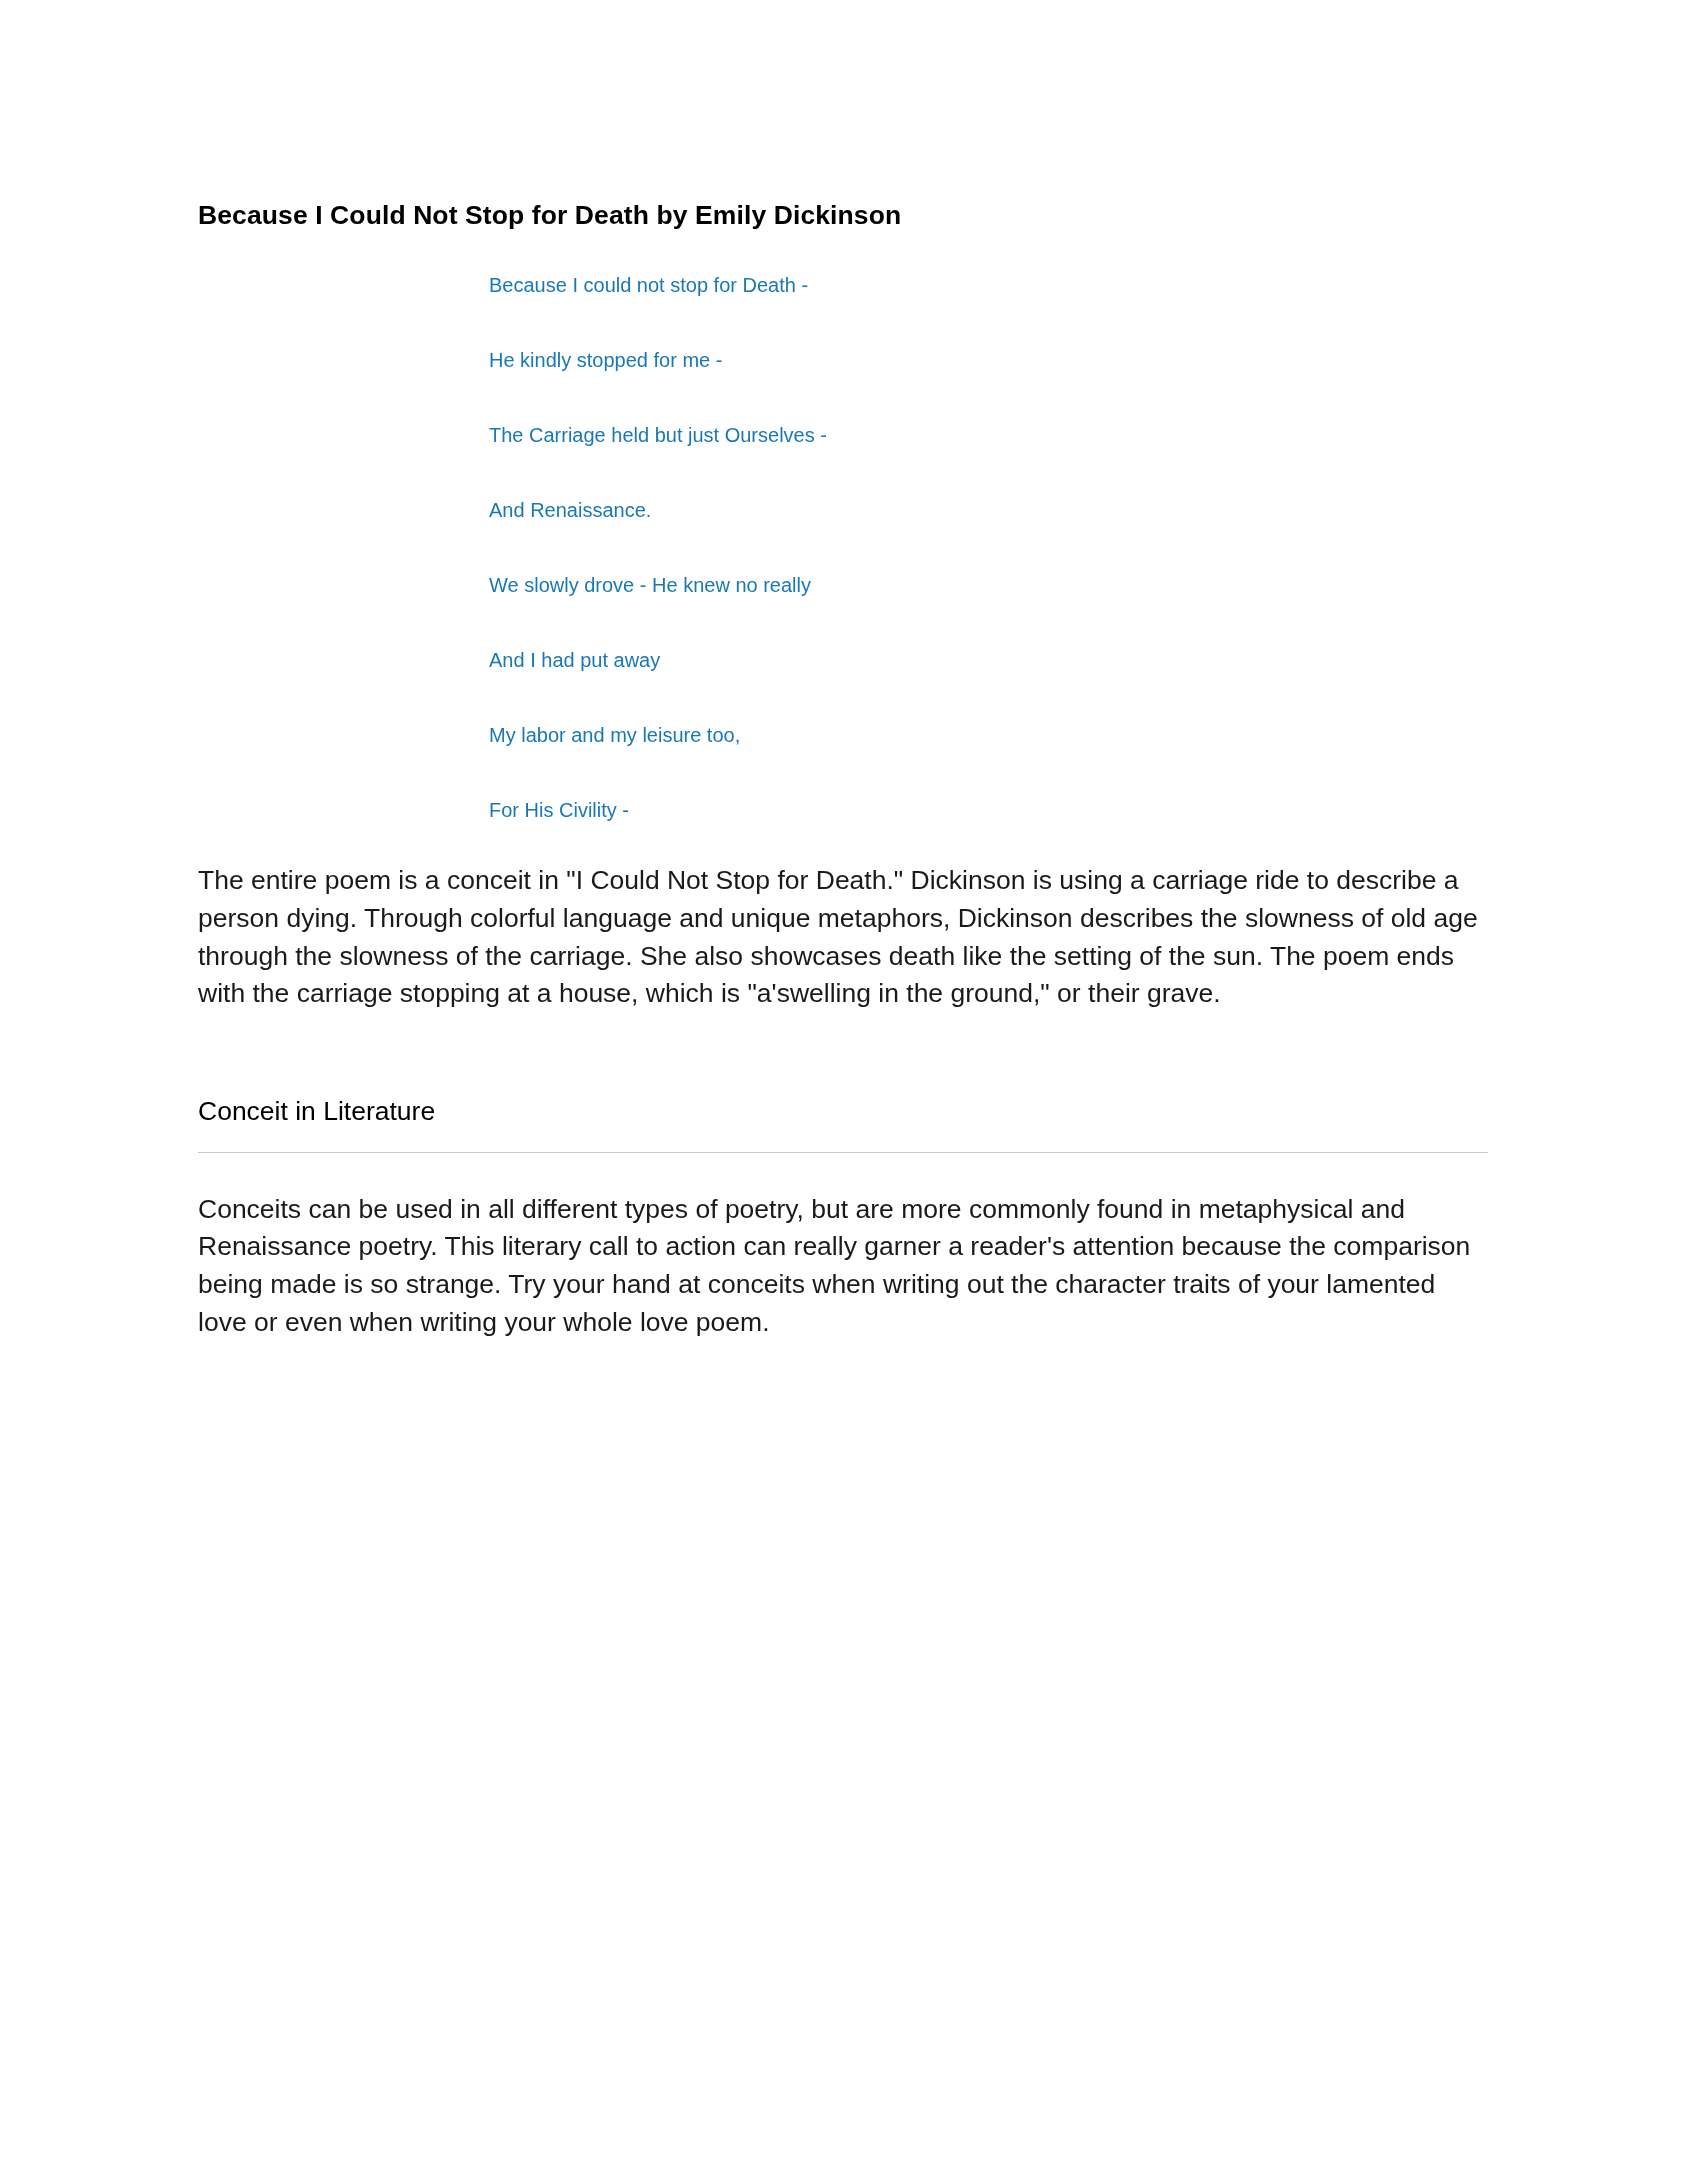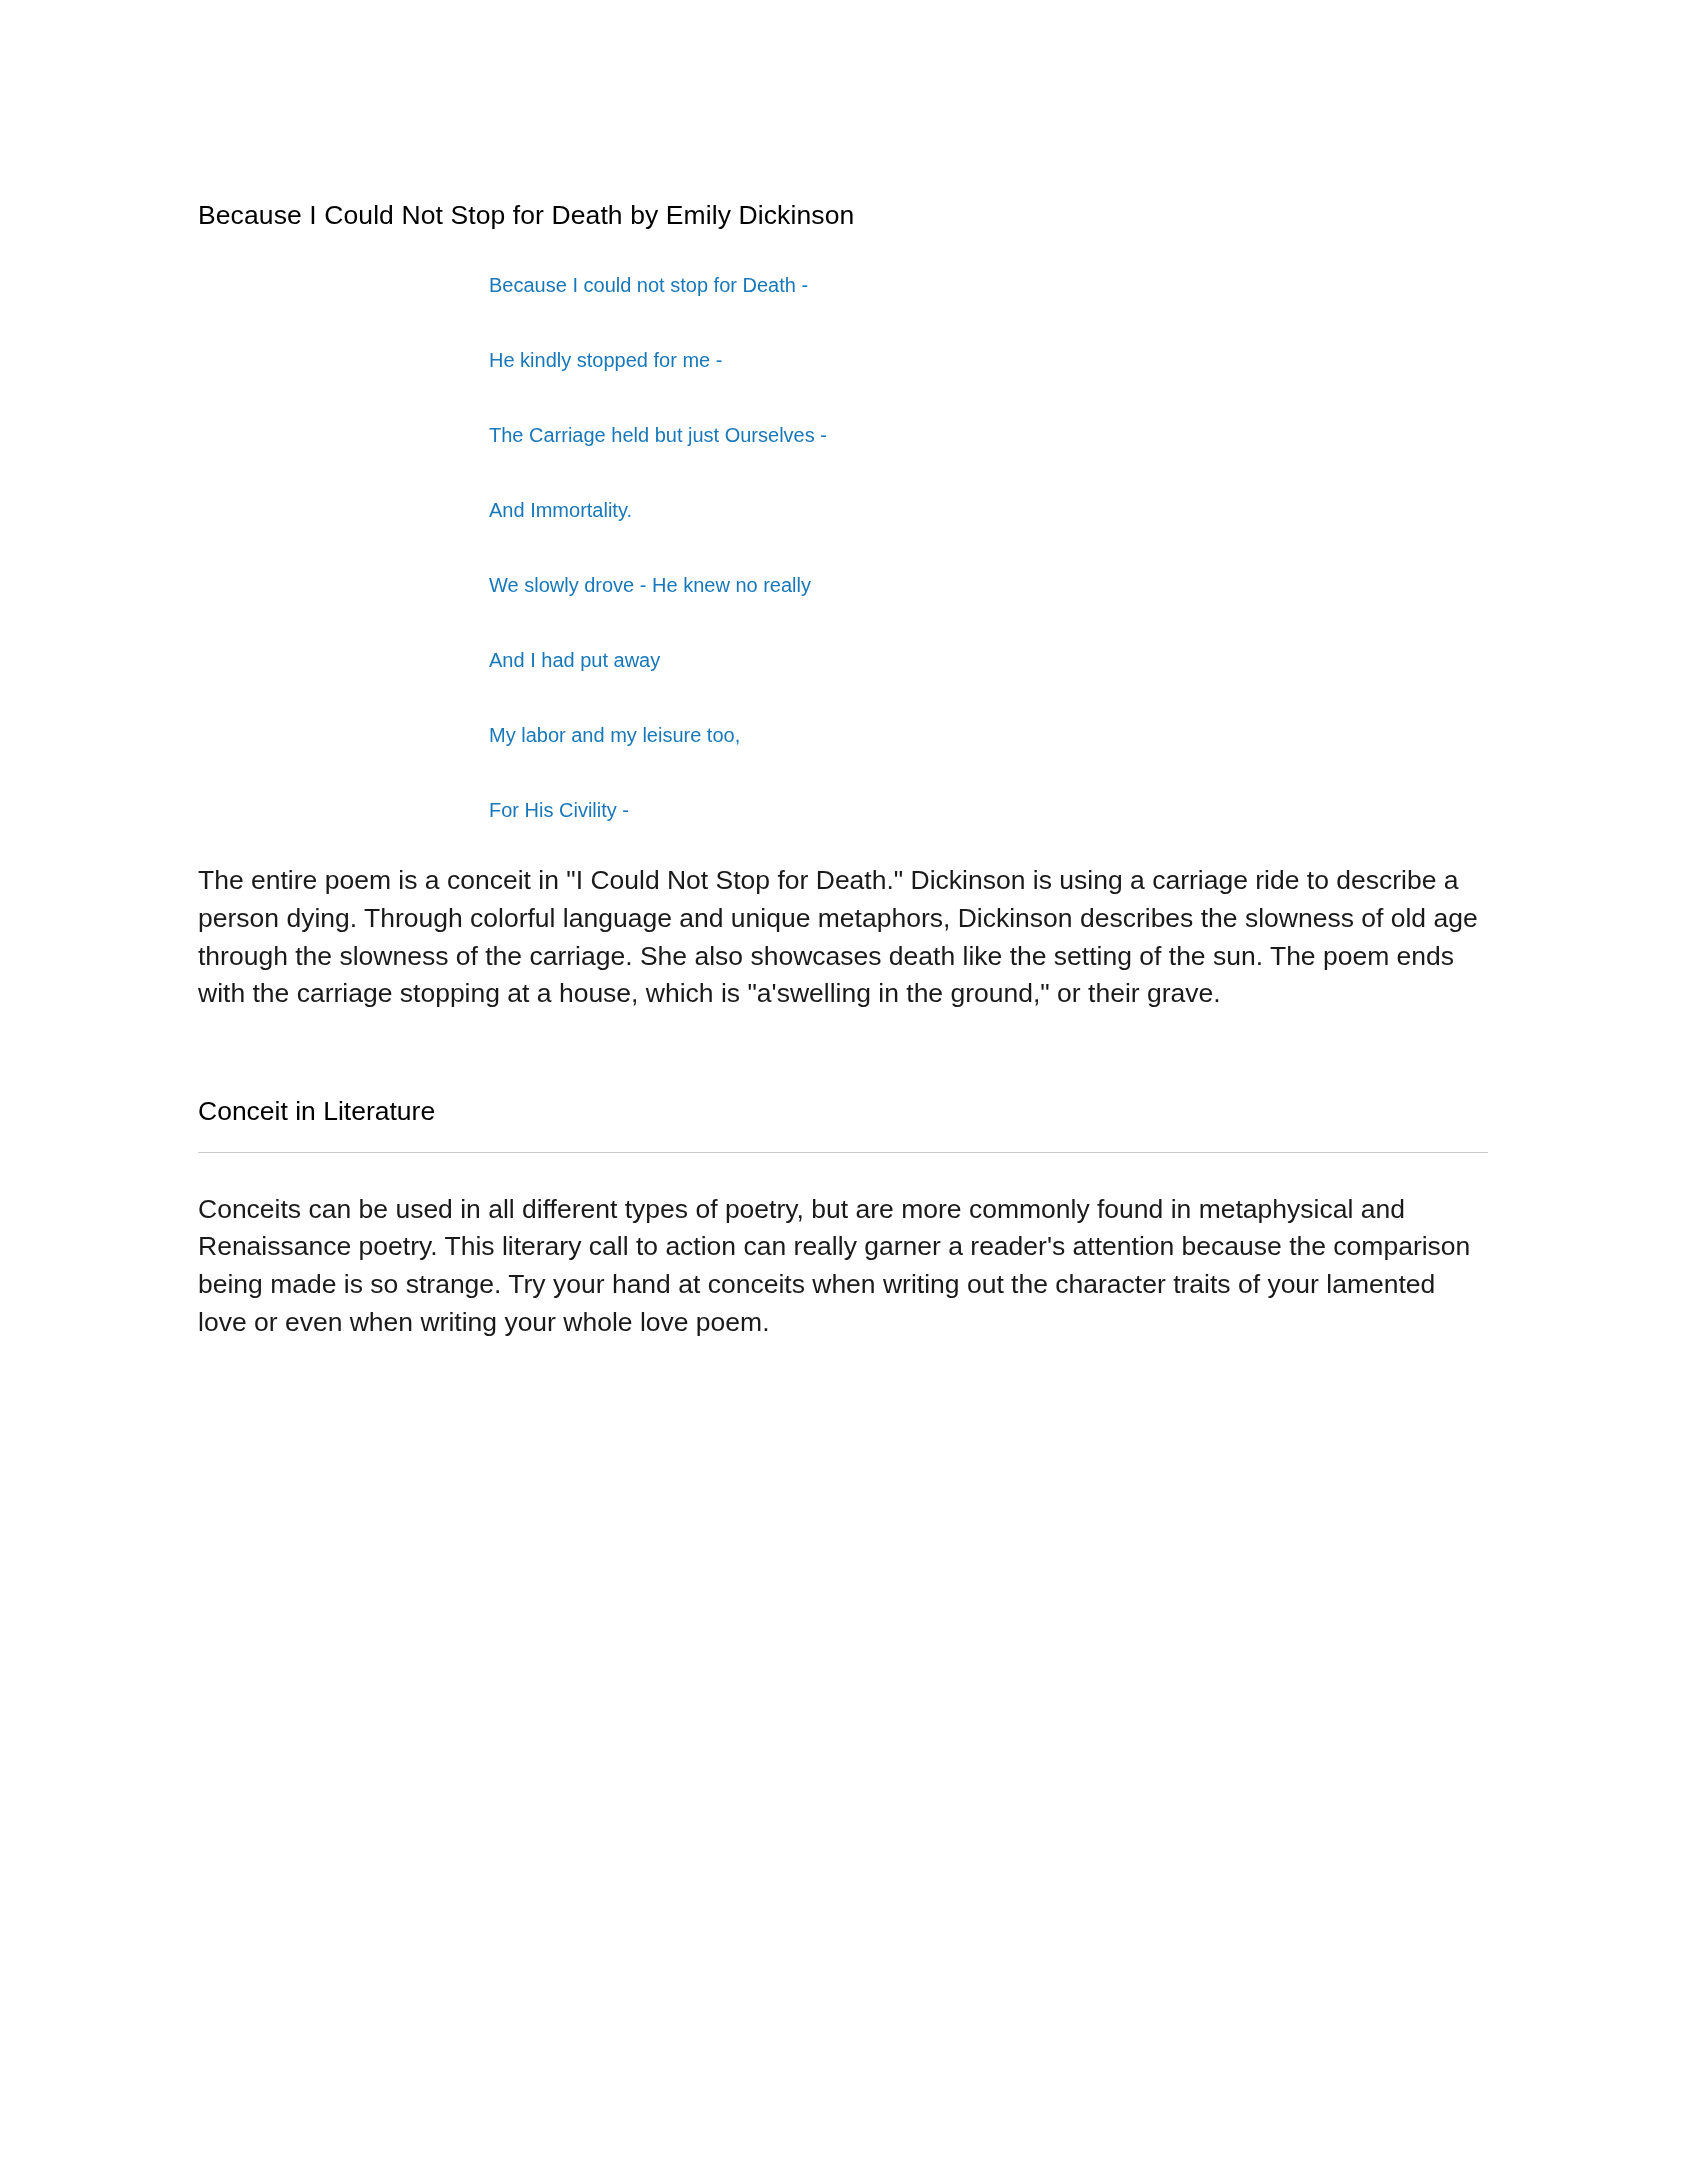--- a/index.html
+++ b/index.html
@@ -16,21 +16,21 @@
   }
   .page {
     position: relative;
     width: 1687px;
     height: 2183px;
     box-sizing: border-box;
     padding: 198px 198px 0 198px;
   }
   .doc-title {
     font-size: 26.5px;
-    font-weight: normal;
+    font-weight: bold;
     color: #000000;
     letter-spacing: 0.1px;
     margin: 0 0 40px 0;
     line-height: 1.3;
   }
   .poem-block {
     margin: 0 0 0 291px;
   }
   .poem-line {
     font-size: 20px;
@@ -69,21 +69,21 @@
 <body>
 
 <div class="page">
 
   <h1 class="doc-title">Because I Could Not Stop for Death by Emily Dickinson</h1>
 
   <div class="poem-block">
     <p class="poem-line">Because I could not stop for Death -</p>
     <p class="poem-line">He kindly stopped for me -</p>
     <p class="poem-line">The Carriage held but just Ourselves -</p>
-    <p class="poem-line">And Immortality.</p>
+    <p class="poem-line">And Renaissance.</p>
     <p class="poem-line">We slowly drove - He knew no really</p>
     <p class="poem-line">And I had put away</p>
     <p class="poem-line">My labor and my leisure too,</p>
     <p class="poem-line">For His Civility -</p>
   </div>
 
   <p class="body-para">The entire poem is a conceit in "I Could Not Stop for Death." Dickinson is using a carriage ride to describe a person dying. Through colorful language and unique metaphors, Dickinson describes the slowness of old age through the slowness of the carriage. She also showcases death like the setting of the sun. The poem ends with the carriage stopping at a house, which is "a'swelling in the ground," or their grave.</p>
 
   <h2 class="section-heading">Conceit in Literature</h2>
 

